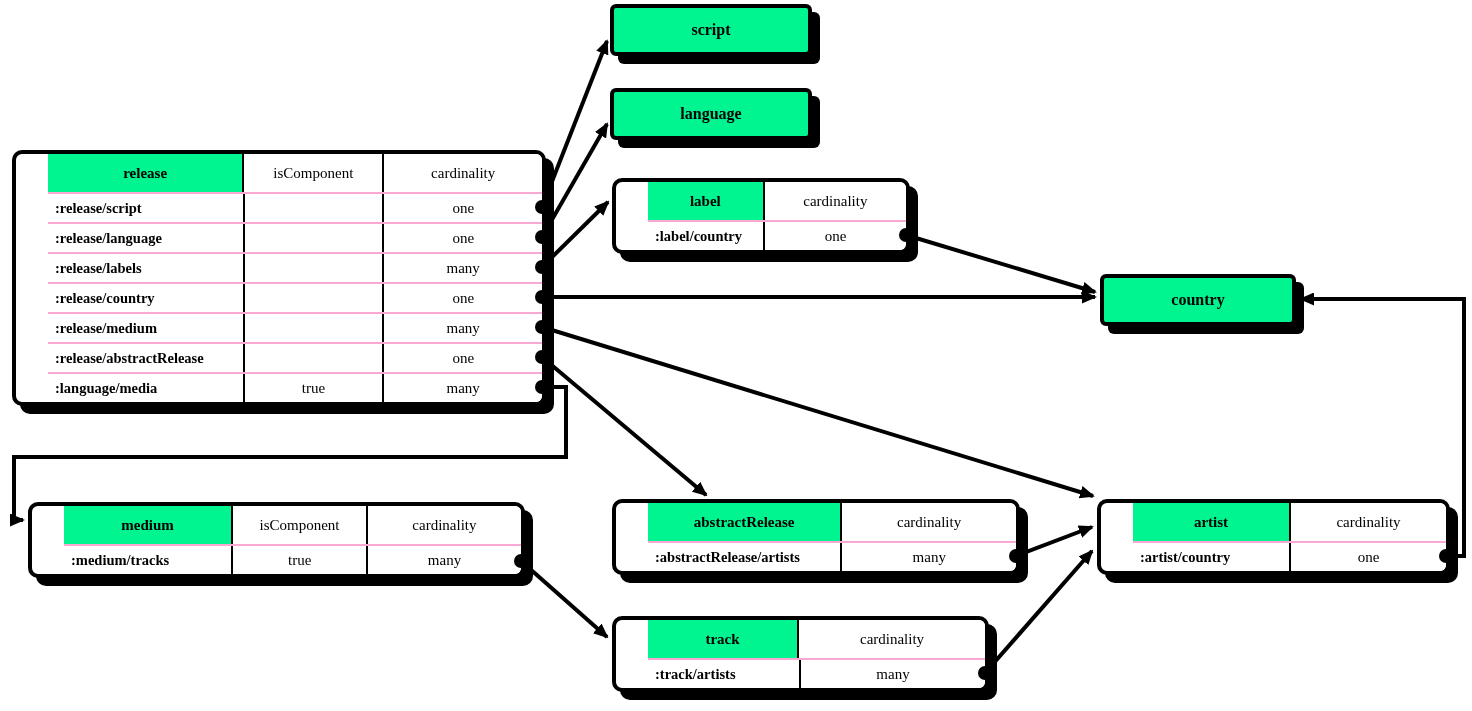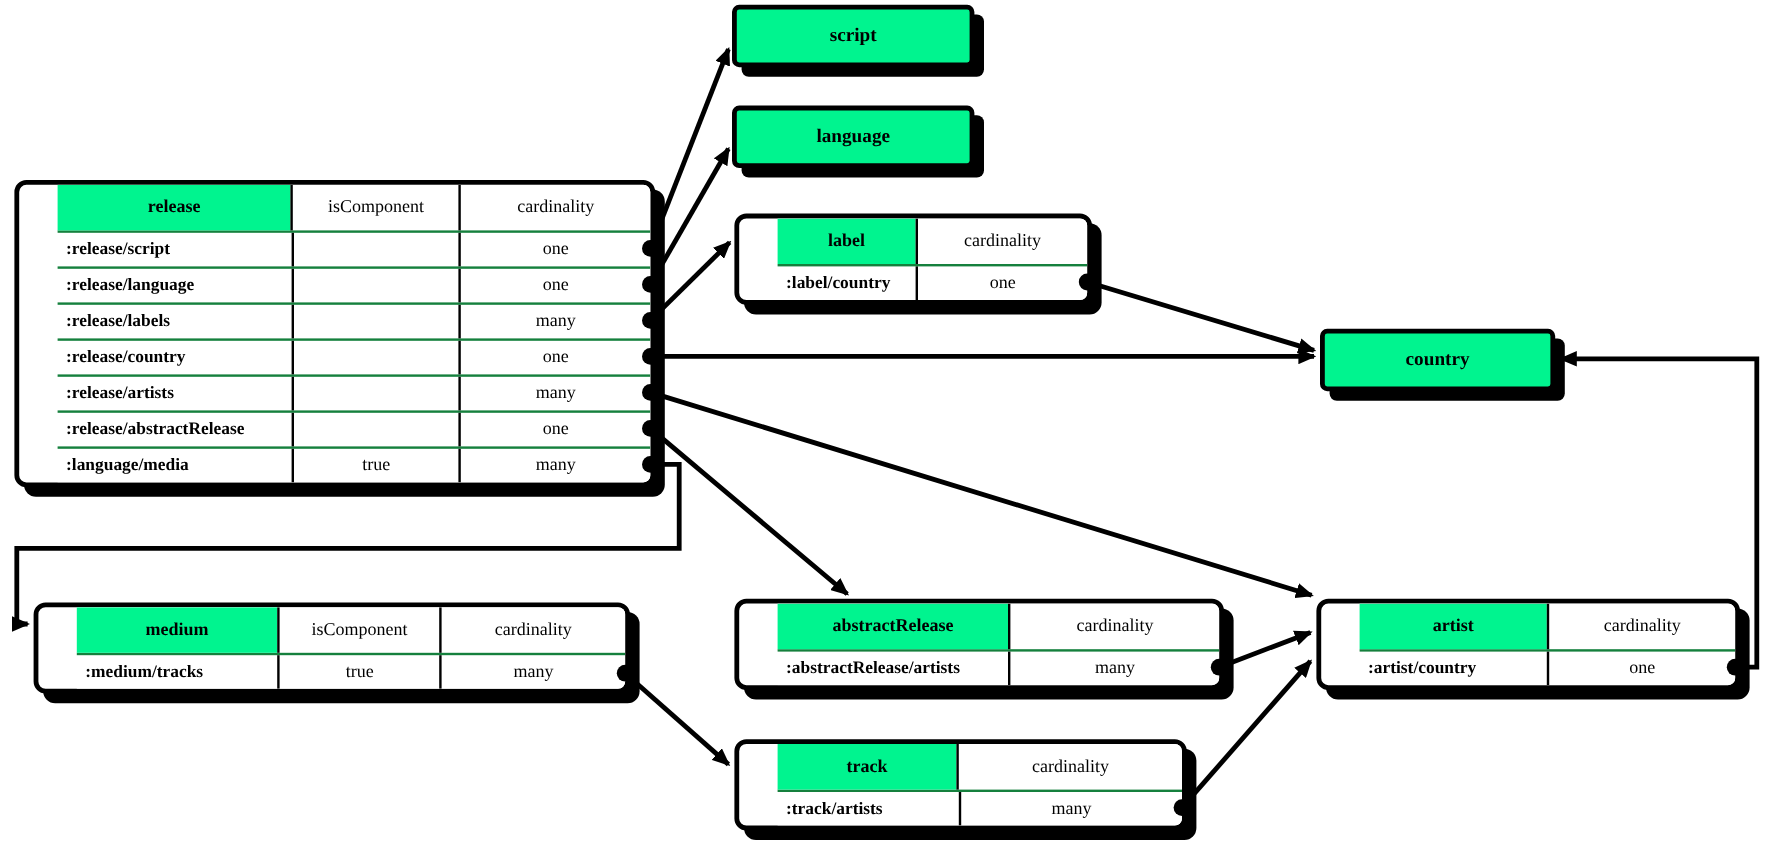--- a/index.html
+++ b/index.html
@@ -16,21 +16,21 @@
   }
   .entity-box {
     display:flex; align-items:center; justify-content:center;
     font-weight:bold; font-size:16px;
     background:var(--green,#00F48F);
     border-radius:6px;
   }
   .table { overflow:hidden; }
   .trow { display:flex; height:30px; box-sizing:border-box; background:#fff;margin-left:32px; }
   .trow.thead { height:38px; }
-  .trow + .trow { border-top:2px solid #15803d; }
+  .trow + .trow { border-top:2px solid #f9a8d4; }
   .cell {
     box-sizing:border-box; display:flex; align-items:center; justify-content:center;
     font-size:15px; white-space:nowrap; overflow:hidden; height:100%;
   }
   .cell + .cell { border-left:2px solid #000; }
   .cell.attr { justify-content:flex-start; padding-left:7px; font-weight:bold; font-size:14.5px; }
   .cell.title { font-weight:bold; background:var(--green,#00F48F); }
 
   svg.edges { position:absolute; left:0; top:0; pointer-events:none; }
   .edge { stroke:var(--line,#000); stroke-width:4; fill:none; }
@@ -62,21 +62,21 @@
       <div class="cell attr" style="width:207px">:release/labels</div>
       <div class="cell" style="width:149px"></div>
       <div class="cell" style="width:170px">many</div>
     </div>
     <div class="trow">
       <div class="cell attr" style="width:207px">:release/country</div>
       <div class="cell" style="width:149px"></div>
       <div class="cell" style="width:170px">one</div>
     </div>
     <div class="trow">
-      <div class="cell attr" style="width:207px">:release/artists</div>
+      <div class="cell attr" style="width:207px">:release/medium</div>
       <div class="cell" style="width:149px"></div>
       <div class="cell" style="width:170px">many</div>
     </div>
     <div class="trow">
       <div class="cell attr" style="width:207px">:release/abstractRelease</div>
       <div class="cell" style="width:149px"></div>
       <div class="cell" style="width:170px">one</div>
     </div>
     <div class="trow">
       <div class="cell attr" style="width:207px">:language/media</div>

